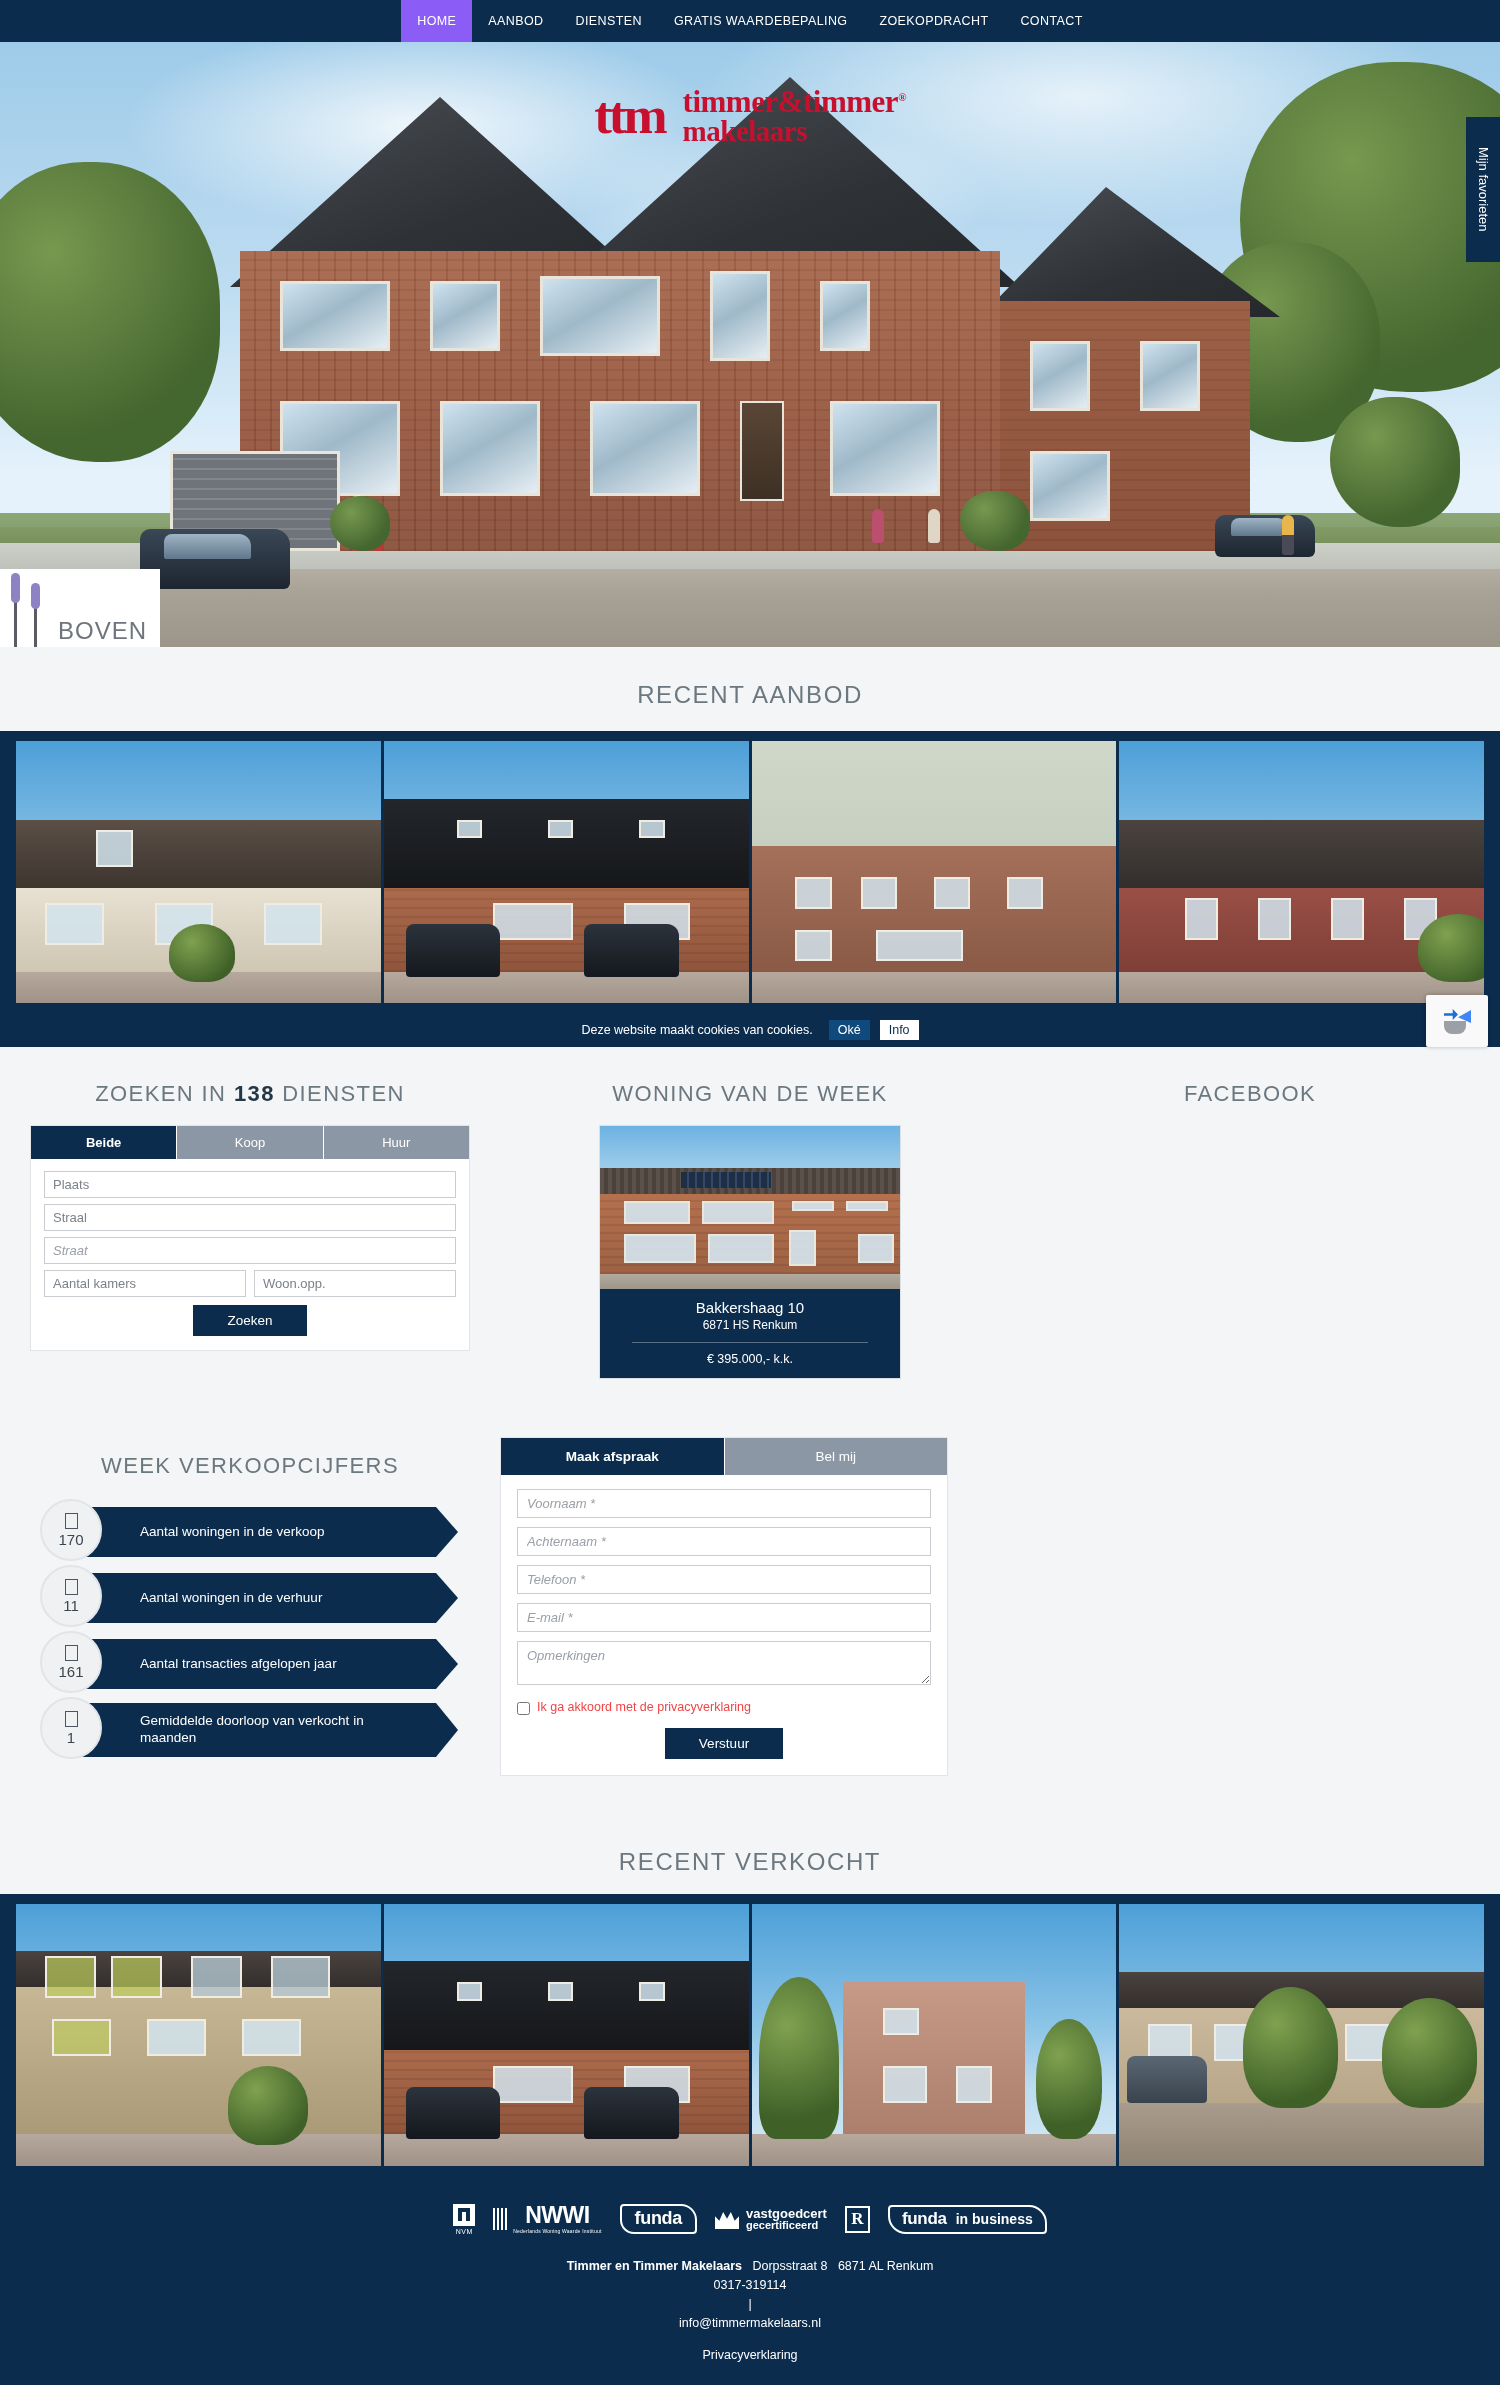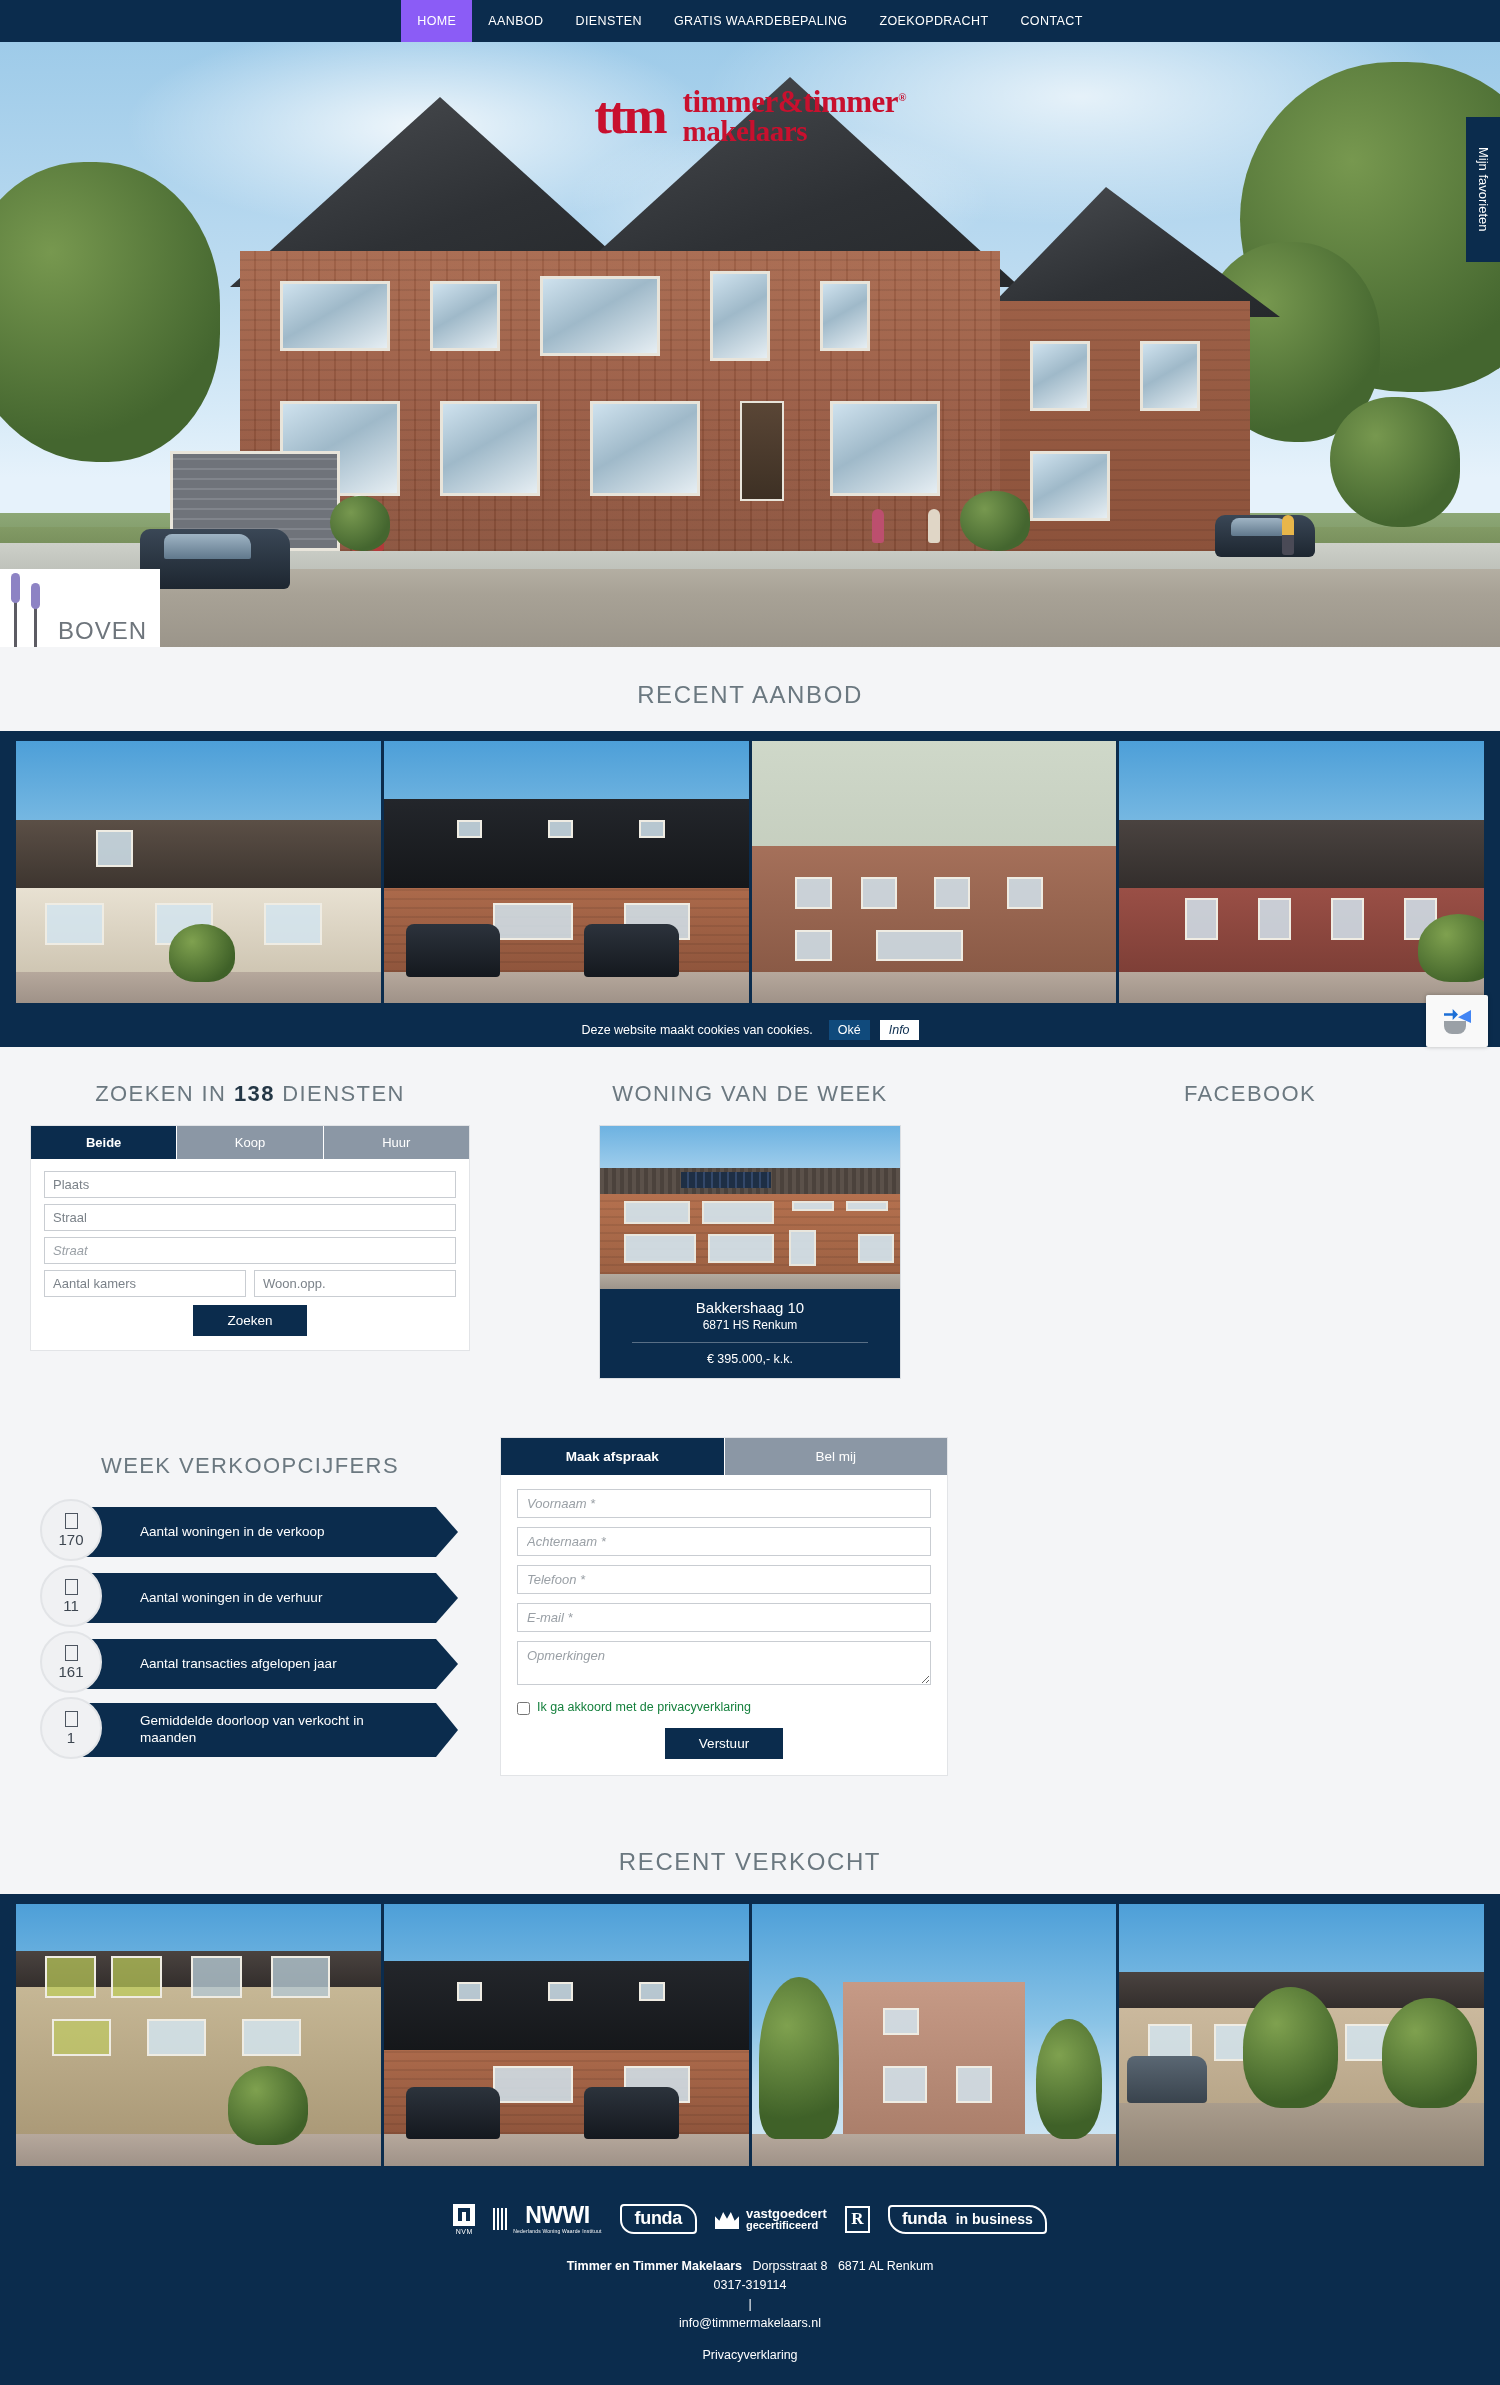--- a/index.html
+++ b/index.html
@@ -277,21 +277,21 @@
     font-size: 12.5px;
     position: relative;
   }
   .cookiebar .ctext { margin-right: 6px; }
   .ck-btn {
     background: #104a7c; color: #ffffff;
     border: none; padding: 3px 9px;
     font-size: 12.5px; cursor: pointer;
     font-family: inherit;
   }
-  .ck-btn.light { background: #ffffff; color: #0b2c4d; font-style: italic; }
+  .ck-btn.light { background: #ffffff; color: #0b2c4d; }
 
   
   .cols3 {
     display: flex;
     background: #f4f5f7;
     padding-bottom: 40px;
   }
   .col { flex: 1 1 0; }
 
   .col-h {
@@ -452,21 +452,21 @@
     font-size: 13px;
     font-family: inherit;
     color: #555b61;
     margin-bottom: 9px;
     background: #fff;
   }
   .ffld::placeholder { font-style: italic; color: #9aa0a6; }
   textarea.ffld { height: 44px; resize: vertical; }
   .chk-row { display: flex; gap: 7px; align-items: flex-start; margin: 2px 0 12px; }
   .chk-row input { margin-top: 2px; }
-  .chk-row label { font-size: 12.5px; color: #15803d; line-height: 1.25; max-width: 230px; cursor: pointer; }
+  .chk-row label { font-size: 12.5px; color: #ef4444; line-height: 1.25; max-width: 230px; cursor: pointer; }
   .spacer-col { flex: 1 1 auto; }
 
   
   .footer {
     background: #0b2c4d;
     color: #fff;
     padding: 28px 0 34px;
     text-align: center;
   }
   .badges {

